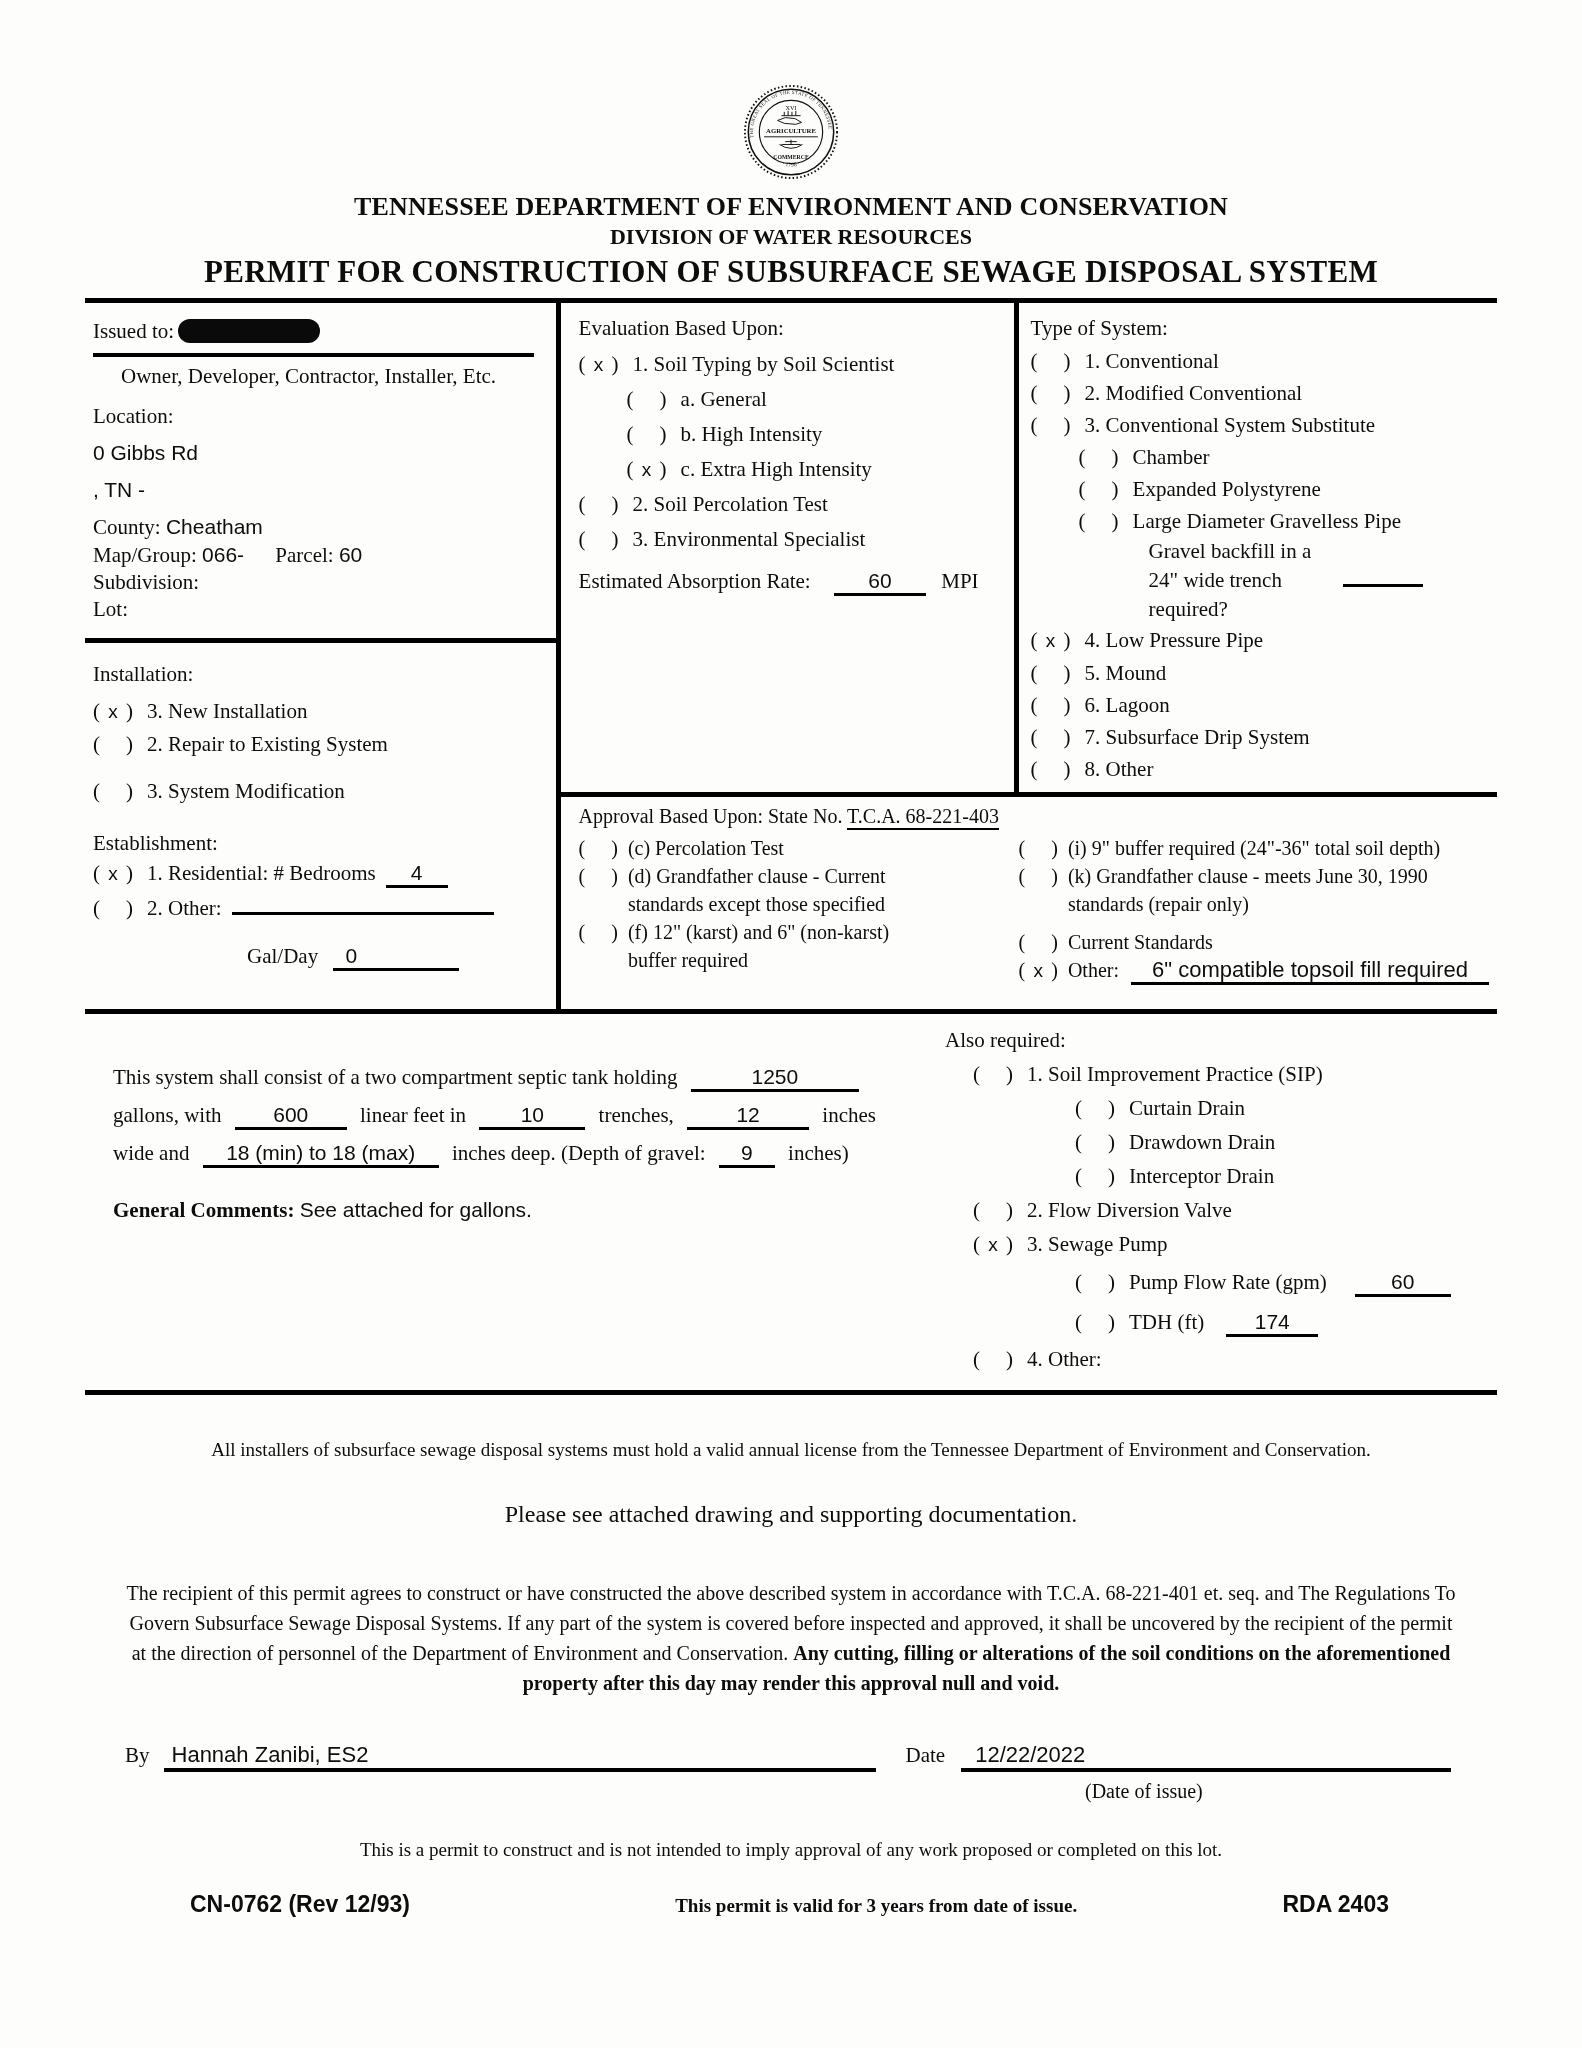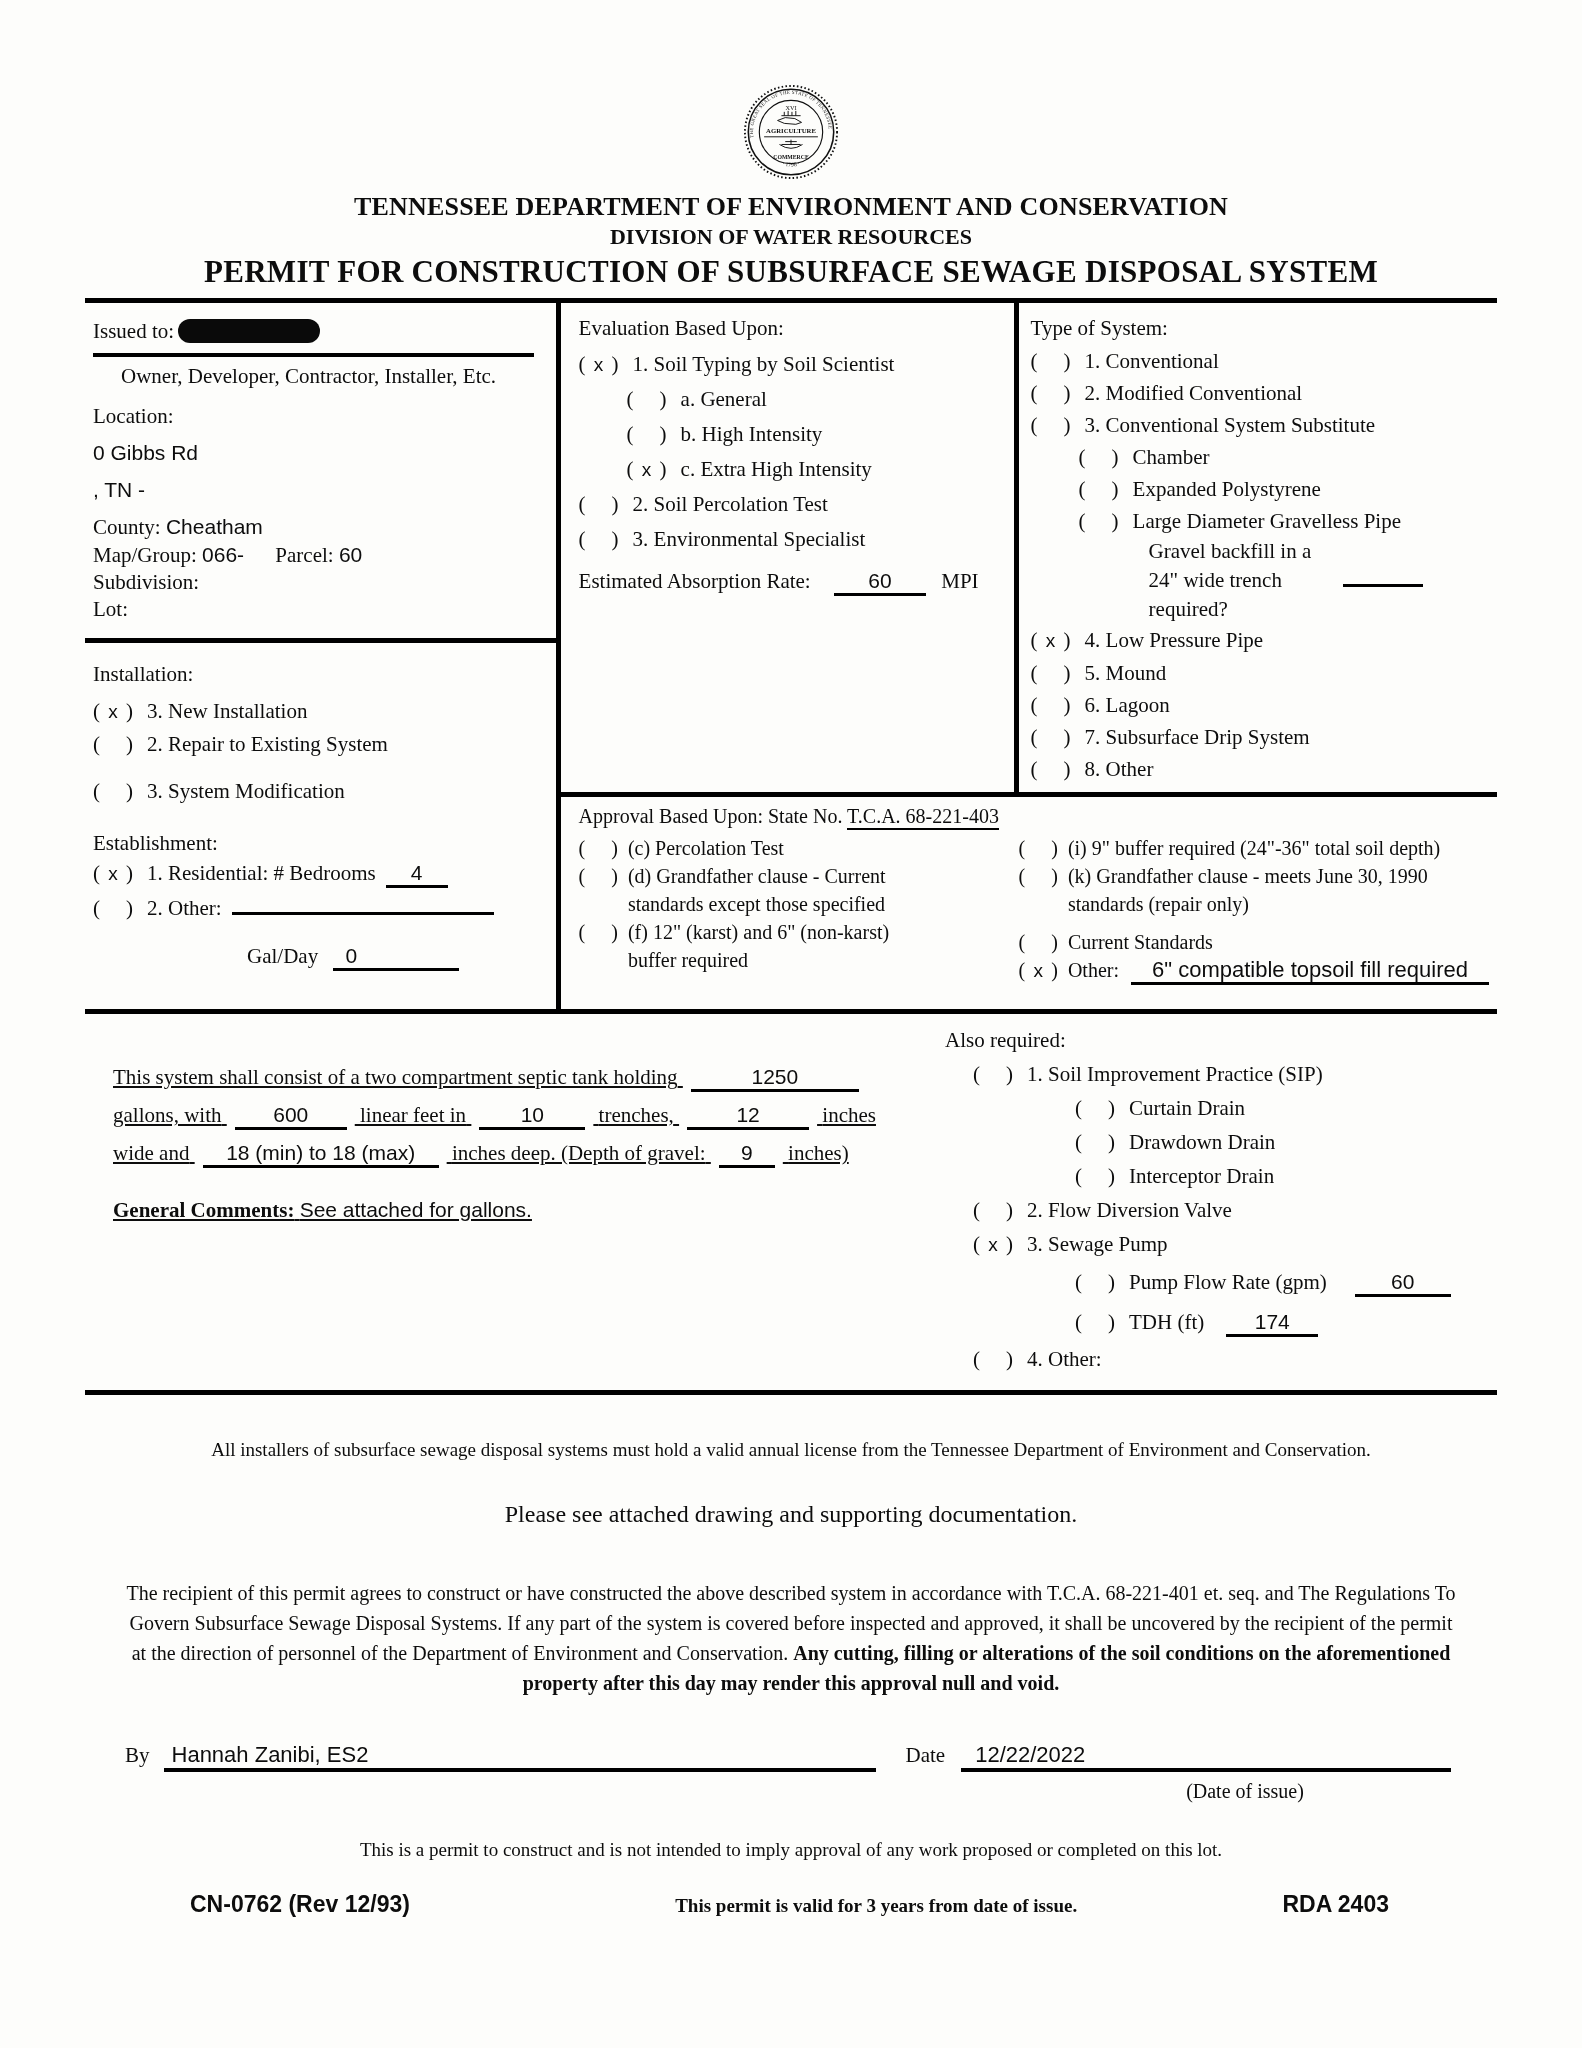--- a/index.html
+++ b/index.html
@@ -80,42 +80,42 @@
   .app-left { width:440px; }
   .app-right { flex:1; }
   .cbrow.app { font-size:20px; line-height:28px; }
   .cbrow.app .lbl { margin-left:10px; }
   .app-left .lbl { max-width:312px; }
   .app-right .lbl { max-width:460px; }
   .gap10 { margin-top:10px; }
 
   
   .middle { display:flex; height:376px; }
-  .mid-left { width:860px; padding:44px 0 0 28px;text-decoration:underline; }
+  .mid-left { width:860px; padding:44px 0 0 28px; }
   .mid-right { flex:1; padding-top:14px; }
   .spec-line { font-size:21px; line-height:38px; white-space:nowrap; }
   .spec-line .blank { margin:0 8px; }
   .comments { margin-top:26px; font-size:21px; }
   .also-head { font-size:21px; }
   .also-rows { margin-top:4px; padding-left:28px; }
   .cbrow.lh34 { line-height:34px; }
   .ind2 { margin-left:102px; }
   .vrow { line-height:40px; }
 
   
   .license { text-align:center; font-size:19px; margin-top:44px; }
   .attach { text-align:center; font-size:24px; margin-top:40px; }
   .agree { width:1330px; margin:50px auto 0; text-align:center; font-size:20px; line-height:30px; }
   .sigrow { display:flex; align-items:baseline; margin-top:44px; padding-left:40px; font-size:21px; }
   .sig-line { display:inline-block; border-bottom:4px solid #000; }
   .by-line { width:712px; margin-left:14px; padding-left:8px; }
   .date-line { width:490px; margin-left:16px; padding-left:14px; }
   .date-lbl { margin-left:30px; }
   .sig-val { font-family:"Liberation Sans", sans-serif; font-size:22px; }
-  .date-caption { margin-left:1000px; width:320px; text-align:center; font-size:20px; margin-top:8px; }
+  .date-caption { margin-left:1000px; width:320px; font-size:20px; margin-top:8px; }
   .scope { text-align:center; font-size:19px; margin-top:36px; }
   .bottomrow { display:flex; align-items:baseline; margin-top:30px; padding:0 108px 0 105px; }
   .form-no { font-family:"Liberation Sans", sans-serif; font-weight:bold; font-size:23px; }
   .validity { flex:1; text-align:center; font-weight:bold; font-size:19px; padding-left:60px; }
   .rda { font-family:"Liberation Sans", sans-serif; font-weight:bold; font-size:23px; }
 </style>
 </head>
 <body>
 
 <div class="page">

